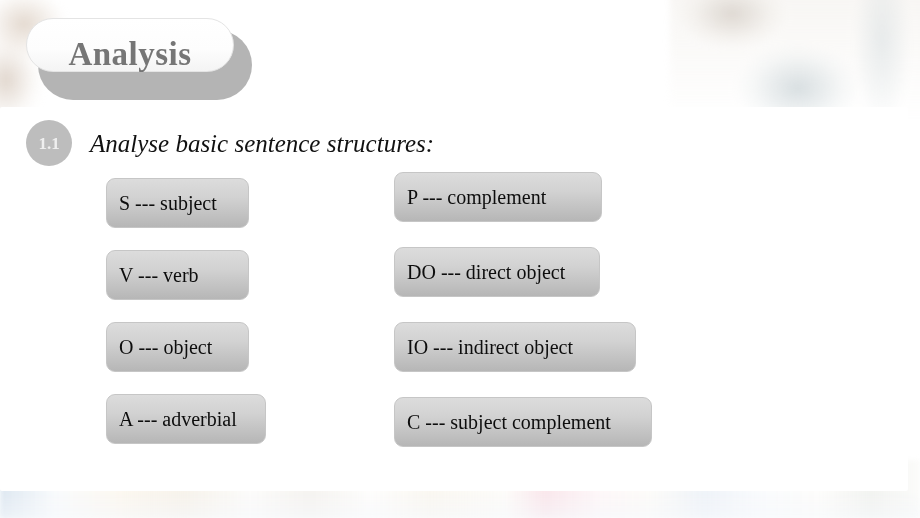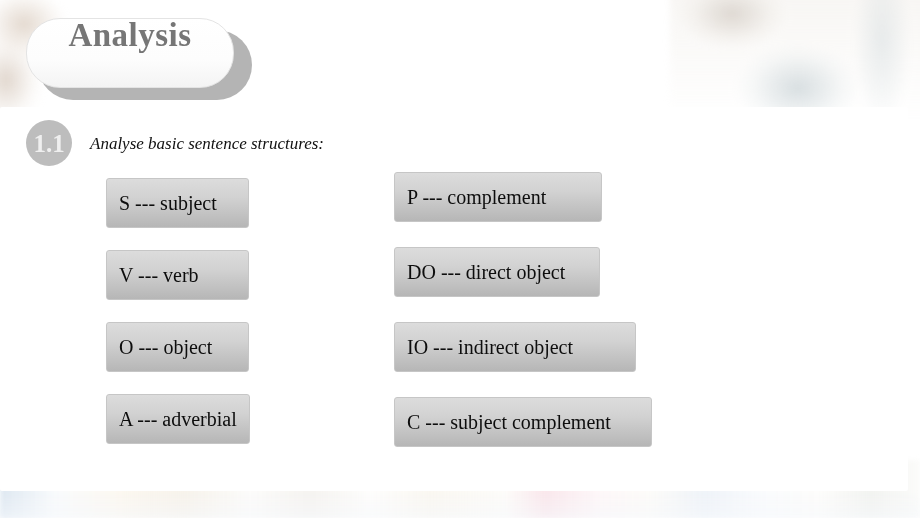--- a/index.html
+++ b/index.html
@@ -110,26 +110,26 @@
     width: 214px;
     height: 70px;
     background: #b4b4b4;
     border-radius: 36px;
   }
   .title-plate {
     position: absolute;
     left: 0;
     top: 0;
     width: 208px;
-    height: 70px;
+    height: 54px;
     background: linear-gradient(180deg, #ffffff 0%, #fdfdfd 58%, #f4f4f4 100%);
     border-radius: 34px;
     border: 1px solid #e4e4e4;
     display: flex;
-    align-items: flex-start;
+    align-items: flex-end;
     justify-content: center;
     box-sizing: border-box;
   }
   .title-text {
     font-family: "Liberation Serif", "DejaVu Serif", serif;
     font-weight: bold;
     font-size: 33px;
     color: #767676;
     letter-spacing: .5px;
     line-height: 1;
@@ -143,69 +143,69 @@
     display: flex;
     align-items: center;
   }
   .step-badge {
     width: 46px;
     height: 46px;
     border-radius: 50%;
     background: #bdbdbd;
     color: #efefef;
     font-family: "Liberation Serif", "DejaVu Serif", serif;
-    font-size: 25px;
+    font-size: 17px;
     font-weight: bold;
     display: flex;
     align-items: center;
     justify-content: center;
     line-height: 1;
   }
   .heading-text {
     margin-left: 18px;
     font-family: "Liberation Serif", "DejaVu Serif", serif;
     font-style: italic;
-    font-size: 17px;
+    font-size: 25px;
     color: #111111;
     white-space: nowrap;
     line-height: 1;
   }
 
   
   .col {
     position: absolute;
   }
   .col-left  { left: 106px; top: 178px; }
   .col-right { left: 394px; top: 172px; }
 
   .term-box {
     background: linear-gradient(180deg, #dcdcdc 0%, #d2d2d2 38%, #c0c0c0 78%, #b6b6b6 100%);
     border: 1px solid #c6c6c6;
-    border-radius: 3px;
+    border-radius: 9px;
     box-sizing: border-box;
     display: flex;
     align-items: center;
     padding: 0 12px;
     color: #0d0d0d;
     font-family: "Liberation Serif", "DejaVu Serif", serif;
     font-size: 20px;
     line-height: 1;
     white-space: nowrap;
     height: 50px;
   }
   .col-left .term-box  { margin-bottom: 22px; }
   .col-right .term-box { margin-bottom: 25px; }
   .col-left .term-box:last-child,
   .col-right .term-box:last-child { margin-bottom: 0; }
 
   
   .w-s  { width: 143px; }
   .w-v  { width: 143px; }
   .w-o  { width: 143px; }
-  .w-a  { width: 144px; }
+  .w-a  { width: 160px; }
   .w-p  { width: 208px; }
   .w-do { width: 206px; }
   .w-io { width: 242px; }
   .w-c  { width: 258px; }
 </style>
 </head>
 <body>
 
 <div id="slide">
 

